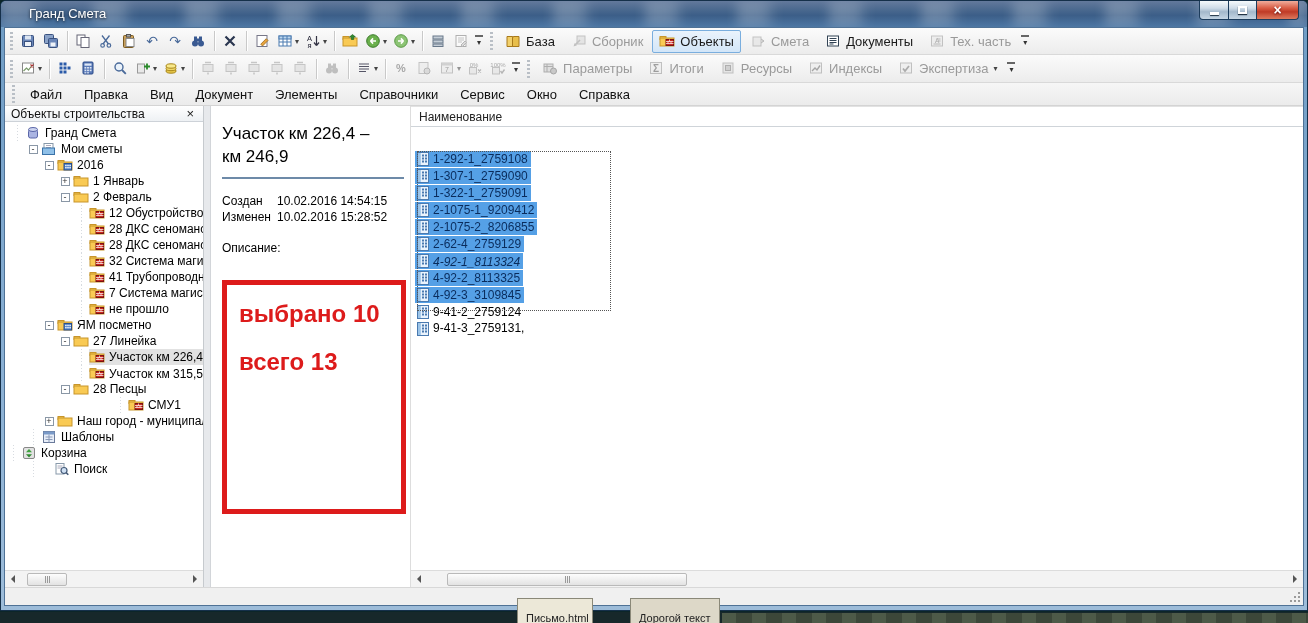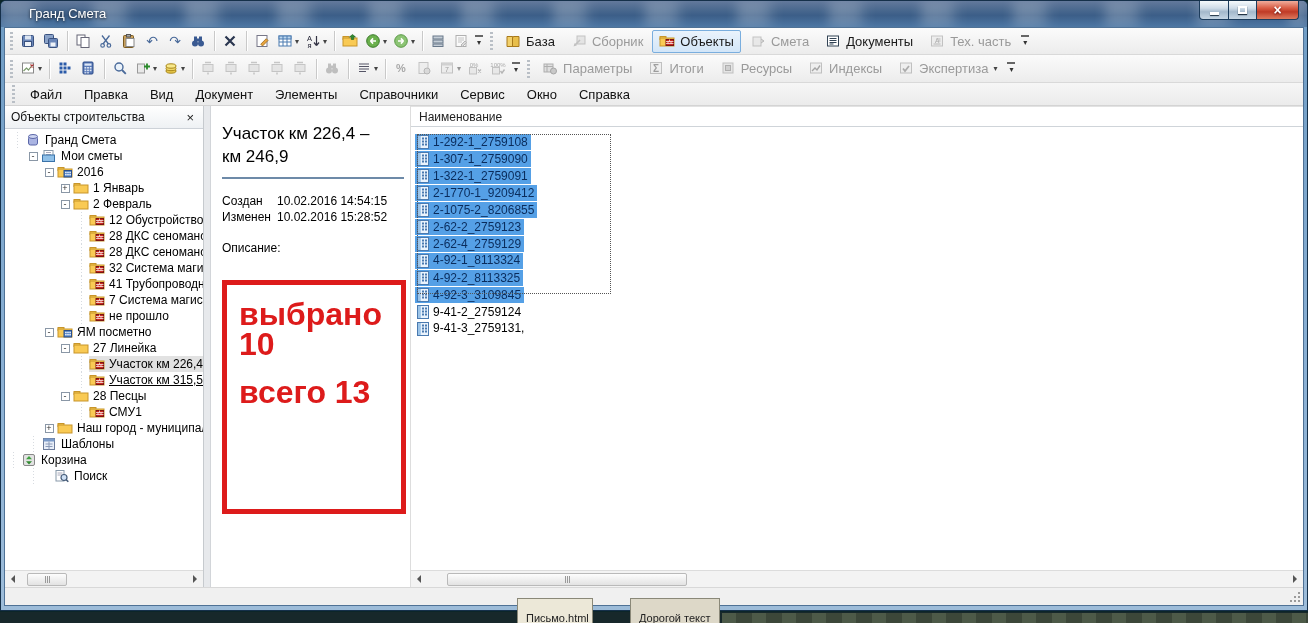--- a/index.html
+++ b/index.html
@@ -56,21 +56,21 @@
   .navbtn.dis { color:#9a9a9a; } .navbtn.dis .tb-ic { filter:grayscale(1); opacity:.55; }
 
   
   .menubar { height:23px; display:flex; align-items:center; background:linear-gradient(180deg,#f6f6f6,#ebebeb);
              border-bottom:1px solid #d4d4d4; padding-left:4px; }
   .menu-item { font-size:13px; color:#111; padding:2px 11px; }
 
   
   .work { flex:1; display:flex; min-height:0; background:#eef0f2; }
   .sidebar { width:199px; background:#fff; border-right:1px solid #c6cace; display:flex; flex-direction:column; }
-  .sb-head { height:23px; display:flex; align-items:center; font-size:12px; color:#111;
+  .sb-head { height:16px; display:flex; align-items:center; font-size:12px; color:#111;
              padding:0 6px; background:linear-gradient(180deg,#ffffff,#eef1f4); border-bottom:1px solid #cdd2d8; }
   .sb-head .sb-x { margin-left:auto; font-size:13px; color:#222; padding:0 3px; }
   .tree { flex:1; overflow:hidden; padding-top:3px; position:relative; }
   .trow { height:16px; display:flex; align-items:center; white-space:nowrap; font-size:12px; color:#000; }
   .cell { width:16px; height:16px; flex:0 0 16px; display:flex; align-items:center; justify-content:center;
           background:repeating-linear-gradient(180deg,#d7dbe0 0 1px,transparent 1px 3px);
           background-size:1px 100%; background-position:8px 0; background-repeat:no-repeat; }
   .exp { width:9px; height:9px; border:1px solid #8a97a6; background:#fff; font-size:9px; line-height:7px;
          text-align:center; color:#333; }
   .ticon { width:17px; height:16px; flex:0 0 17px; }
@@ -82,24 +82,24 @@
   .info { width:199px; flex:0 0 199px; position:relative; padding:4px 0 0 11px; }
   .obj-icon { width:42px; height:42px; }
   .obj-title { font-size:17px; color:#000; margin-top:12px; line-height:23px; width:180px; }
   .obj-rule { width:182px; height:2px; background:#6d8aa8; margin-top:9px; }
   .meta { margin-top:14px; font-size:12px; color:#000; }
   .meta-row { display:flex; line-height:16px; }
   .meta-label { width:55px; }
   .desc { margin-top:16px; font-size:12px; }
   .annot { position:absolute; left:11px; top:174px; width:184px; height:234px;
            border:5px solid #dd1b1b; background:#fff; padding:14px 0 0 12px; }
-  .annot div { color:#dd1b1b; font-size:32px; font-weight:bold; line-height:30px; }
+  .annot div { color:#dd1b1b; font-size:24px; font-weight:bold; line-height:30px; }
   .annot div + div { margin-top:18px; }
 
-  .listpane { flex:1; border-left:1px solid #ddd; display:flex; flex-direction:column; position:relative; min-width:0; }
+  .listpane { flex:1; border-left:1px solid #ddd; display:flex; flex-direction:column; position:relative; min-width:0;gap:17px; }
   .list-head { height:21px; border-top:1px solid #e2e2e2; border-bottom:1px solid #cfd4d9; display:flex; align-items:center;
                font-size:12px; color:#222; padding-left:8px; background:#fff; }
   .list-body { flex:1; position:relative; padding:6px 0 0 4px; overflow:hidden; }
   .lrow { height:17px; display:flex; align-items:center; font-size:12px; color:#000; }
   .hl { display:flex; align-items:center; background:#55a0e6; color:#0a2c5c; padding:0 3px 0 0; }
   .licon { width:16px; height:16px; margin-right:2px; flex:0 0 16px; }
   .band { position:absolute; left:6px; top:7px; width:194px; height:160px; border:1px dotted #555; pointer-events:none; }
 
   
   .hscroll { height:17px; background:#f3f3f3; border-top:1px solid #dcdcdc; display:flex; align-items:center; position:relative; }
@@ -822,21 +822,21 @@
                     <rect x="1" y="3.5" width="6" height="3" fill="#f7c84e" stroke="#c8952a"></rect>
                     <rect x="1" y="5" width="14" height="8" fill="#f9ca54" stroke="#c8952a"></rect>
                     <rect x="7" y="6.5" width="7.5" height="6" fill="#cc2a1f" stroke="#7a1410"></rect>
                     <path d="M7 8.5 h7.5 M7 10.5 h7.5 M10.5 6.5 v2 M9 8.5 v2 M12 8.5 v2" stroke="#fff" stroke-width="0.7" fill="none"></path>
                   </svg></span>
                 <span class="tlabel">Участок км 226,4</span>
               </span>
             </div>
             <div class="trow" style="padding-left: 68px;">
               <span class="cell"></span>
-              <span class="twrap" style="display: inline-flex; align-items: center; text-decoration: underline;">
+              <span class="twrap" style="display: inline-flex; align-items: flex-end;">
                 <span class="ticon"><svg width="16" height="16" viewBox="0 0 16 16">
                     <rect x="1" y="3.5" width="6" height="3" fill="#f7c84e" stroke="#c8952a"></rect>
                     <rect x="1" y="5" width="14" height="8" fill="#f9ca54" stroke="#c8952a"></rect>
                     <rect x="7" y="6.5" width="7.5" height="6" fill="#cc2a1f" stroke="#7a1410"></rect>
                     <path d="M7 8.5 h7.5 M7 10.5 h7.5 M10.5 6.5 v2 M9 8.5 v2 M12 8.5 v2" stroke="#fff" stroke-width="0.7" fill="none"></path>
                   </svg></span>
                 <span class="tlabel">Участок км 315,5</span>
               </span>
             </div>
             <div class="trow" style="padding-left: 52px;">
@@ -844,21 +844,21 @@
                 <span class="exp">-</span>
               </span>
               <span class="twrap" style="display: inline-flex; align-items: center;">
                 <span class="ticon"><svg width="16" height="16" viewBox="0 0 16 16">
                     <rect x="1" y="3.5" width="6" height="3" fill="#f7c84e" stroke="#c8952a"></rect>
                     <rect x="1" y="5" width="14" height="8" fill="#f9ca54" stroke="#c8952a"></rect>
                   </svg></span>
                 <span class="tlabel">28 Песцы</span>
               </span>
             </div>
-            <div class="trow" style="padding-left: 68px;">
+            <div class="trow" style="padding-left: 107px;">
               <span class="cell"></span>
               <span class="twrap" style="display: inline-flex; align-items: center;">
                 <span class="ticon"><svg width="16" height="16" viewBox="0 0 16 16">
                     <rect x="1" y="3.5" width="6" height="3" fill="#f7c84e" stroke="#c8952a"></rect>
                     <rect x="1" y="5" width="14" height="8" fill="#f9ca54" stroke="#c8952a"></rect>
                     <rect x="7" y="6.5" width="7.5" height="6" fill="#cc2a1f" stroke="#7a1410"></rect>
                     <path d="M7 8.5 h7.5 M7 10.5 h7.5 M10.5 6.5 v2 M9 8.5 v2 M12 8.5 v2" stroke="#fff" stroke-width="0.7" fill="none"></path>
                   </svg></span>
                 <span class="tlabel">СМУ1</span>
               </span>
@@ -1017,21 +1017,21 @@
                       <rect x="3" y="2" width="2.8" height="12" fill="#9cc4e8"></rect>
                       <g fill="#4a7ab0">
                         <rect x="7" y="3.5" width="2" height="2"></rect>
                         <rect x="10" y="3.5" width="2" height="2"></rect>
                         <rect x="7" y="6.5" width="2" height="2"></rect>
                         <rect x="10" y="6.5" width="2" height="2"></rect>
                         <rect x="7" y="9.5" width="2" height="2"></rect>
                         <rect x="10" y="9.5" width="2" height="2"></rect>
                       </g>
                     </svg></span>
-                  <span>2-1770-1_9209412</span>
+                  <span>2-1075-1_9209412</span>
                 </span>
               </div>
               <div class="lrow">
                 <span class="hl" style="display: flex; align-items: center;">
                   <span class="licon"><svg width="16" height="16" viewBox="0 0 16 16">
                       <rect x="2.5" y="1.5" width="11" height="13" fill="#eaf3fc" stroke="#4a7ab0"></rect>
                       <rect x="3" y="2" width="2.8" height="12" fill="#9cc4e8"></rect>
                       <g fill="#4a7ab0">
                         <rect x="7" y="3.5" width="2" height="2"></rect>
                         <rect x="10" y="3.5" width="2" height="2"></rect>
@@ -1051,42 +1051,25 @@
                       <rect x="3" y="2" width="2.8" height="12" fill="#9cc4e8"></rect>
                       <g fill="#4a7ab0">
                         <rect x="7" y="3.5" width="2" height="2"></rect>
                         <rect x="10" y="3.5" width="2" height="2"></rect>
                         <rect x="7" y="6.5" width="2" height="2"></rect>
                         <rect x="10" y="6.5" width="2" height="2"></rect>
                         <rect x="7" y="9.5" width="2" height="2"></rect>
                         <rect x="10" y="9.5" width="2" height="2"></rect>
                       </g>
                     </svg></span>
-                  <span>2-62-2_2759123</span>
-                </span>
-              </div>
-              <div class="lrow">
-                <span class="hl" style="display: flex; align-items: center;">
-                  <span class="licon"><svg width="16" height="16" viewBox="0 0 16 16">
-                      <rect x="2.5" y="1.5" width="11" height="13" fill="#eaf3fc" stroke="#4a7ab0"></rect>
-                      <rect x="3" y="2" width="2.8" height="12" fill="#9cc4e8"></rect>
-                      <g fill="#4a7ab0">
-                        <rect x="7" y="3.5" width="2" height="2"></rect>
-                        <rect x="10" y="3.5" width="2" height="2"></rect>
-                        <rect x="7" y="6.5" width="2" height="2"></rect>
-                        <rect x="10" y="6.5" width="2" height="2"></rect>
-                        <rect x="7" y="9.5" width="2" height="2"></rect>
-                        <rect x="10" y="9.5" width="2" height="2"></rect>
-                      </g>
-                    </svg></span>
                   <span>2-62-4_2759129</span>
                 </span>
               </div>
               <div class="lrow">
-                <span class="hl" style="display: flex; align-items: flex-start;">
+                <span class="hl" style="display: flex; align-items: flex-end; font-style: italic;">
                   <span class="licon"><svg width="16" height="16" viewBox="0 0 16 16">
                       <rect x="2.5" y="1.5" width="11" height="13" fill="#eaf3fc" stroke="#4a7ab0"></rect>
                       <rect x="3" y="2" width="2.8" height="12" fill="#9cc4e8"></rect>
                       <g fill="#4a7ab0">
                         <rect x="7" y="3.5" width="2" height="2"></rect>
                         <rect x="10" y="3.5" width="2" height="2"></rect>
                         <rect x="7" y="6.5" width="2" height="2"></rect>
                         <rect x="10" y="6.5" width="2" height="2"></rect>
                         <rect x="7" y="9.5" width="2" height="2"></rect>
                         <rect x="10" y="9.5" width="2" height="2"></rect>

